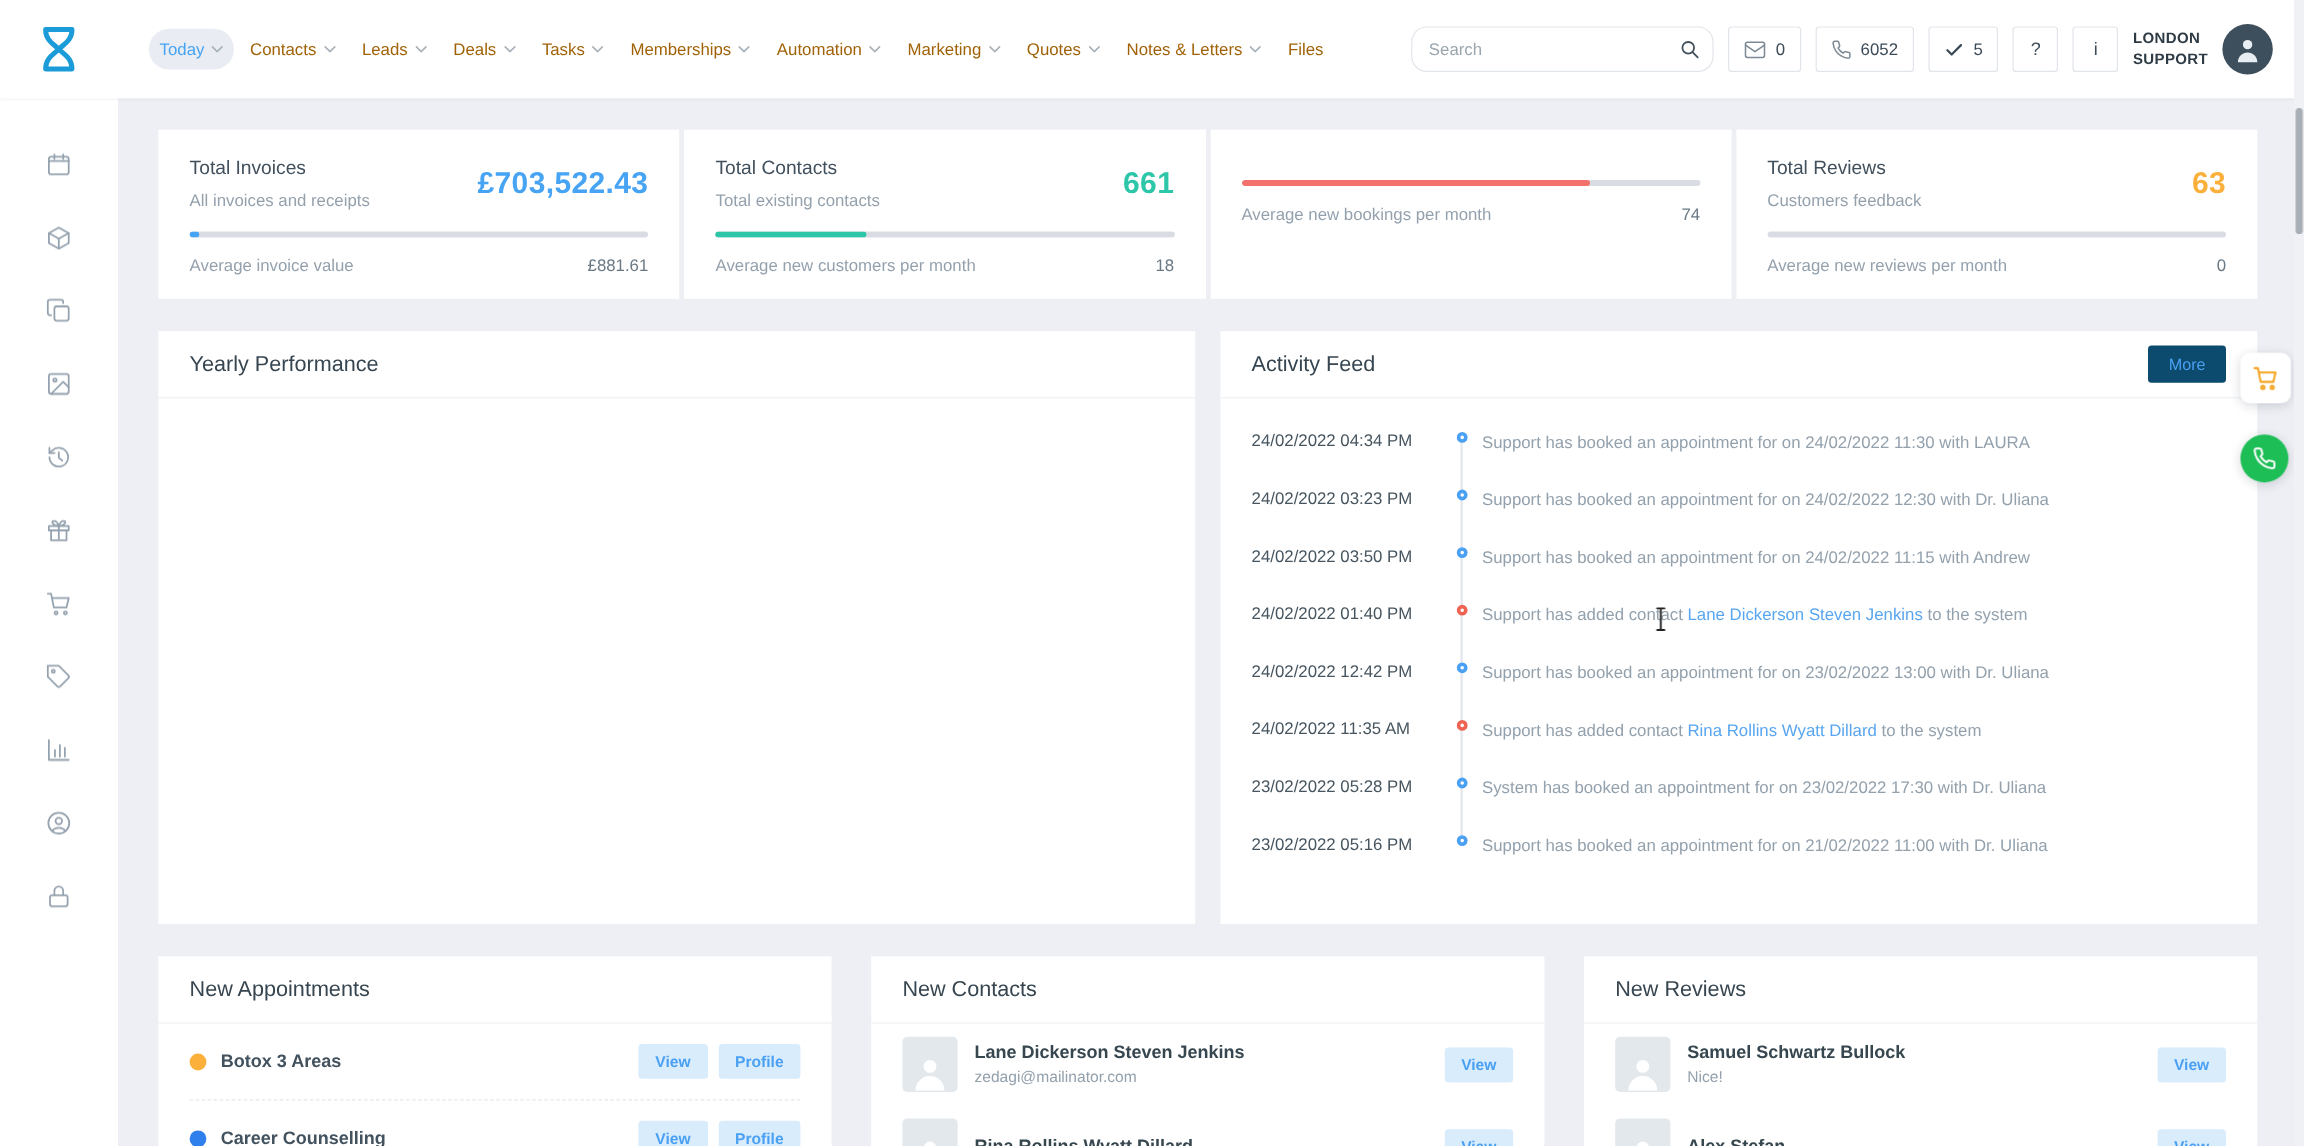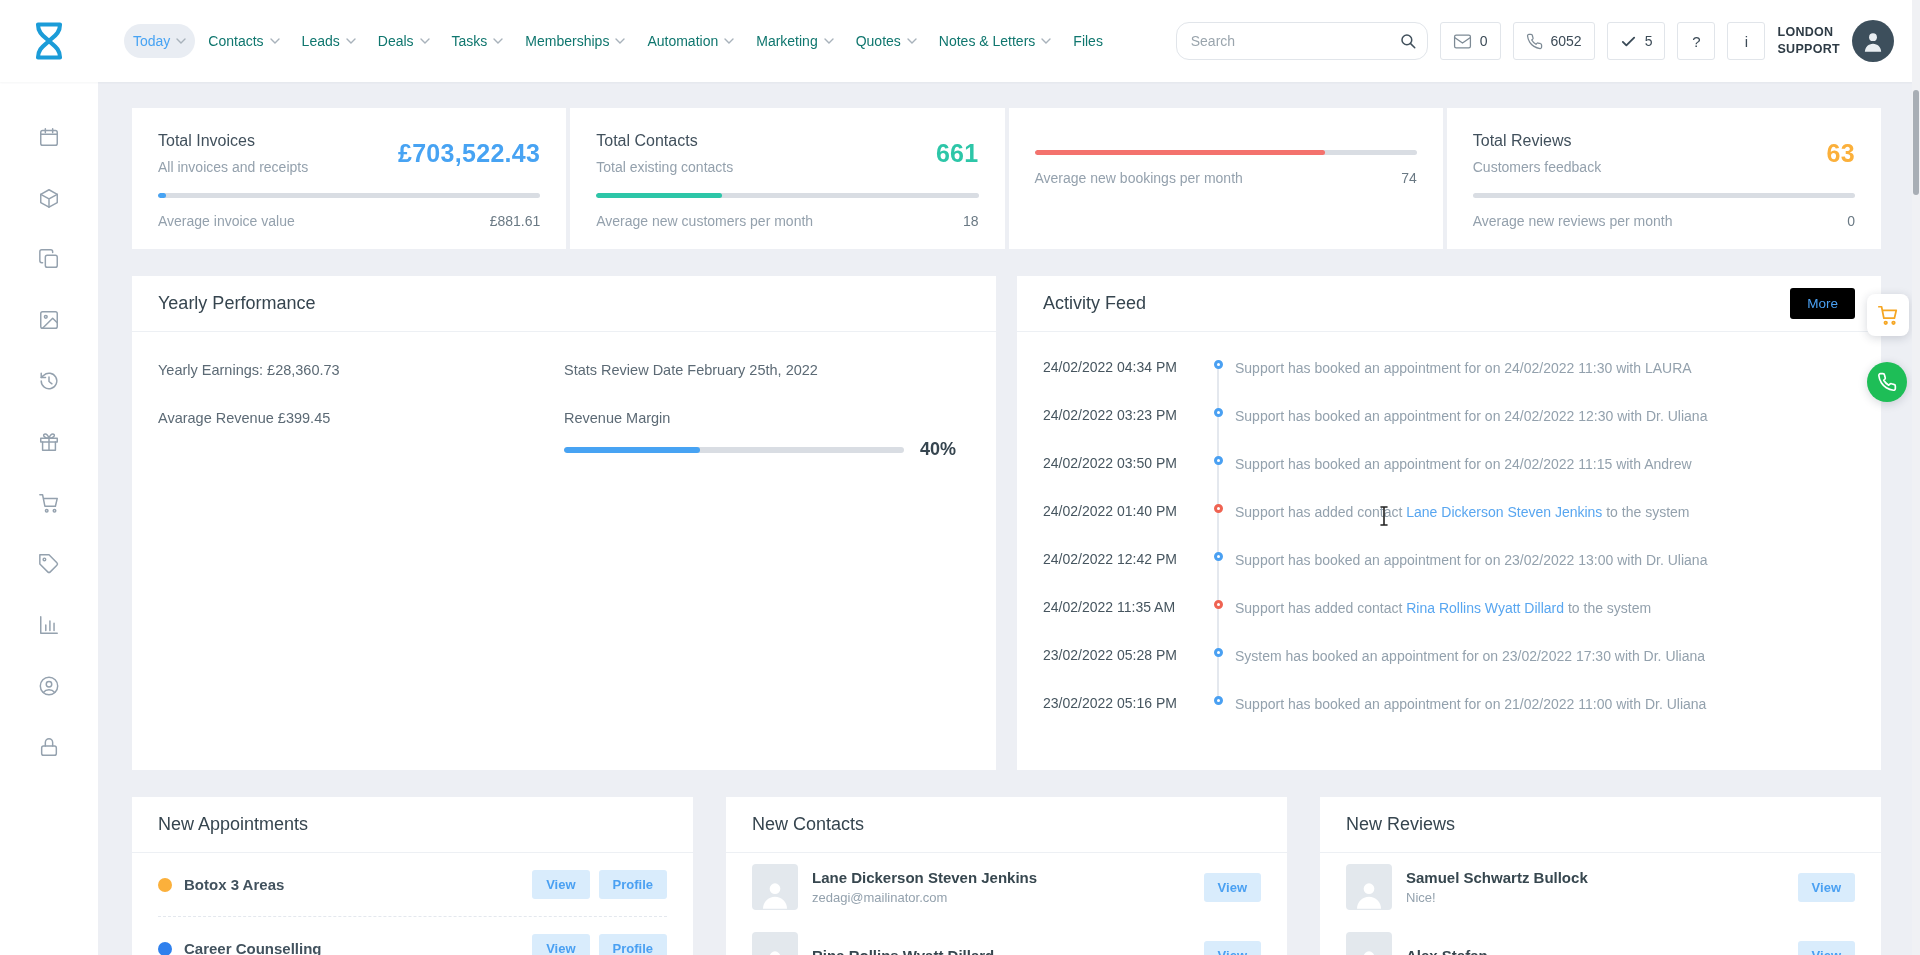--- a/index.html
+++ b/index.html
@@ -3,21 +3,21 @@
 <meta charset="utf-8">
 <style>
   * { margin:0; padding:0; box-sizing:border-box; }
   html,body { width:1920px; height:955px; overflow:hidden; }
   body { font-family:"Liberation Sans", sans-serif; background:#edeff4; position:relative; color:#42525e; }
 
   
   .topbar { height:82px; background:#fff; display:flex; align-items:center; padding-right:26px; position:relative; z-index:6; box-shadow:0 1px 2px rgba(40,50,70,.05); }
   .logo-wrap { width:98px; display:flex; justify-content:center; align-items:center; cursor:pointer; }
   .main-nav { display:flex; align-items:center; gap:4px; margin-left:26px; }
-  .nav-item { display:flex; align-items:center; gap:6px; padding:9px 9px; border-radius:17px; color:#0f766e; font-size:14px; cursor:pointer; white-space:nowrap; }
+  .nav-item { display:flex; align-items:center; gap:6px; padding:9px 9px; border-radius:17px; color:#a16207; font-size:14px; cursor:pointer; white-space:nowrap; }
   .nav-item.active { background:#e9edf3; color:#47a3f3; }
   .topbar-right { margin-left:auto; display:flex; align-items:center; gap:12px; }
   .search-box { display:flex; align-items:center; width:252px; height:38px; border:1px solid #e1e5ea; border-radius:13px; padding:0 10px 0 14px; background:#fff; }
   .search-box input { border:none; outline:none; flex:1; font-size:14px; color:#54616b; font-family:inherit; background:transparent; }
   .search-box input::placeholder { color:#9aa5ad; }
   .badge-btn { display:flex; align-items:center; gap:8px; height:38px; padding:0 12px; border:1px solid #e1e5ea; border-radius:3px; font-size:14px; color:#3c4b57; cursor:pointer; background:#fff; }
   .square-btn { width:38px; height:38px; border:1px solid #e1e5ea; border-radius:3px; display:flex; align-items:center; justify-content:center; font-size:15px; color:#3c4b57; cursor:pointer; background:#fff; }
   .location { font-size:12.5px; font-weight:600; color:#2e3b45; line-height:1.35; letter-spacing:.3px; }
   .avatar { width:42px; height:42px; border-radius:50%; background:#3d4f5c; display:flex; align-items:center; justify-content:center; cursor:pointer; overflow:hidden; }
 
@@ -37,21 +37,21 @@
   .stat-bar { height:5px; background:#d9dde3; border-radius:3px; margin-top:18px; overflow:hidden; }
   .stat-fill { height:100%; border-radius:3px; }
   .stat-foot { display:flex; justify-content:space-between; margin-top:15px; font-size:14px; color:#94a1ad; }
   .stat-foot .foot-val { color:#6a7984; }
 
   .row2 { display:grid; grid-template-columns:1fr 1fr; gap:21px; margin-top:27px; height:494px; }
   .row3 { display:grid; grid-template-columns:1fr 1fr 1fr; gap:33px; margin-top:27px; }
   .card { background:#fff; }
   .card-header { height:56px; display:flex; align-items:center; justify-content:space-between; padding:0 26px; border-bottom:1px solid #edf0f4; }
   .card-title { font-size:18px; color:#36454f; }
-  .more-btn { background:#000000; color:#4aa0f2; border:none; font-size:13.5px; padding:8px 17px; border-radius:3px; cursor:pointer; font-family:inherit; }
+  .more-btn { background:#0c4a6e; color:#4aa0f2; border:none; font-size:13.5px; padding:8px 17px; border-radius:3px; cursor:pointer; font-family:inherit; }
 
   .yearly-body { padding:30px 26px; display:grid; grid-template-columns:1fr 1fr; row-gap:32px; font-size:14.5px; color:#5c6a75; }
   .rm-label { margin-bottom:13px; }
   .rm-bar-row { display:flex; align-items:center; gap:16px; }
   .rm-bar { width:340px; height:6px; background:#d9dde3; border-radius:3px; overflow:hidden; }
   .rm-fill { height:100%; background:#47a3f3; border-radius:3px; }
   .rm-value { font-size:18px; font-weight:700; color:#36454f; }
 
   .feed { padding:26px 26px 0; position:relative; height:438px; }
   .feed::before { content:""; position:absolute; left:200px; top:36px; bottom:70px; width:2px; background:#e4e8ee; }
@@ -342,34 +342,20 @@
           <span>Average new reviews per month</span>
           <span class="foot-val">0</span>
         </div>
       </div>
     </section>
 
   <section class="row2">
     <div class="card">
       <div class="card-header">
         <div class="card-title">Yearly Performance</div>
-      </div>
-      <div class="yearly-body">
-        <div>Yearly Earnings: £28,360.73</div>
-        <div>Stats Review Date February 25th, 2022</div>
-        <div>Avarage Revenue £399.45</div>
-        <div>
-          <div class="rm-label">Revenue Margin</div>
-          <div class="rm-bar-row">
-            <div class="rm-bar">
-                <div class="rm-fill" style="width: 40%;"></div>
-              </div>
-            <div class="rm-value">40%</div>
-          </div>
-        </div>
       </div>
     </div>
 
     <div class="card">
       <div class="card-header">
         <div class="card-title">Activity Feed</div>
         <button class="more-btn">More</button>
       </div>
       <div class="feed">
 

